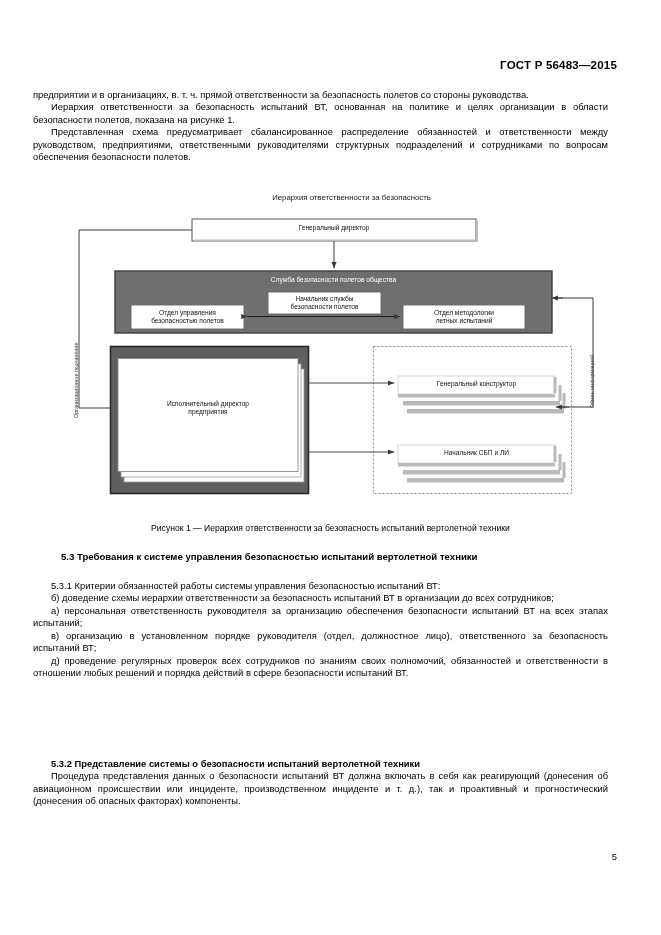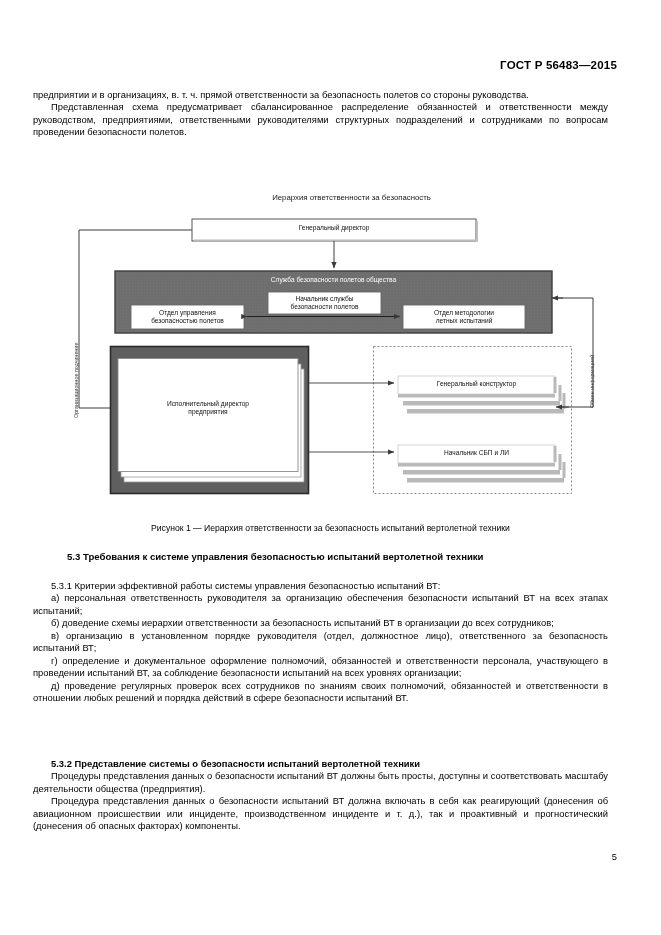--- a/index.html
+++ b/index.html
@@ -51,21 +51,21 @@
   .body-text p.ind {
     text-indent: 18px;
   }
   .body-text p.hdr {
     font-weight: bold;
     text-indent: 18px;
     text-align: left;
   }
 
   #intro-block { top: 89px; }
-  #section-53-title { top: 551px; left: 67px; width: 540px; font-size: 9.6px; font-weight: bold; text-align: left; }
+  #section-53-title { top: 551px; left: 61px; width: 540px; font-size: 9.6px; font-weight: bold; text-align: left; }
   #after-figure-block { top: 580px; }
   #tail-block { top: 758px; }
 
   .figure-caption {
     position: absolute;
     top: 523px;
     left: 0;
     width: 661px;
     text-align: center;
     font-size: 8.6px;
@@ -130,21 +130,22 @@
 </style>
 </head>
 <body>
 
 <div class="page">
 
   <div class="gost-header">ГОСТ Р 56483—2015</div>
 
   <div class="body-text" id="intro-block">
     <p>предприятии и в организациях, в. т. ч. прямой ответственности за безопасность полетов со стороны руководства.</p>
-    <p class="ind">Представленная схема предусматривает сбалансированное распределение обязанностей и ответственности между руководством, предприятиями, ответственными руководителями структурных подразделений и сотрудниками по вопросам проведении безопасности полетов.</p>
+    <p class="ind">Иерархия ответственности за безопасность испытаний ВТ, основанная на политике и целях организации в области безопасности полетов, показана на рисунке 1.</p>
+    <p class="ind">Представленная схема предусматривает сбалансированное распределение обязанностей и ответственности между руководством, предприятиями, ответственными руководителями структурных подразделений и сотрудниками по вопросам обеспечения безопасности полетов.</p>
   </div>
 
   <div class="figure">
 
     <div class="fig-title">
       <div>Иерархия ответственности за безопасность</div>
     </div>
 
     <svg class="svg-diagram" viewBox="0 0 661 325">
       <defs>
@@ -233,29 +234,27 @@
     <div class="vlabel left" style="left:52px; top:225px;">Организационное подчинение</div>
 
     <div class="vlabel right" style="left:568px; top:215px;">Обмен информацией</div>
   </div>
 
   <div class="figure-caption">Рисунок 1 — Иерархия ответственности за безопасность испытаний вертолетной техники</div>
 
   <div id="section-53-title" class="body-text">5.3 Требования к системе управления безопасностью испытаний вертолетной техники</div>
 
   <div class="body-text" id="after-figure-block">
-    <p class="ind">5.3.1 Критерии эффективной работы системы управления безопасностью испытаний ВТ:</p>
+    <p class="ind">5.3.1 Критерии обязанностей работы системы управления безопасностью испытаний ВТ:</p>
+    <p class="ind">б) доведение схемы иерархии ответственности за безопасность испытаний ВТ в организации до всех сотрудников;</p>
     <p class="ind">а) персональная ответственность руководителя за организацию обеспечения безопасности испытаний ВТ на всех этапах испытаний;</p>
-    <p class="ind">б) доведение схемы иерархии ответственности за безопасность испытаний ВТ в организации до всех сотрудников;</p>
     <p class="ind">в) организацию в установленном порядке руководителя (отдел, должностное лицо), ответственного за безопасность испытаний ВТ;</p>
-    <p class="ind">г) определение и документальное оформление полномочий, обязанностей и ответственности персонала, участвующего в проведении испытаний ВТ, за соблюдение безопасности испытаний на всех уровнях организации;</p>
     <p class="ind">д) проведение регулярных проверок всех сотрудников по знаниям своих полномочий, обязанностей и ответственности в отношении любых решений и порядка действий в сфере безопасности испытаний ВТ.</p>
   </div>
 
   <div class="body-text" id="tail-block">
     <p class="hdr">5.3.2 Представление системы о безопасности испытаний вертолетной техники</p>
-    <p class="ind">Процедуры представления данных о безопасности испытаний ВТ должны быть просты, доступны и соответствовать масштабу деятельности общества (предприятия).</p>
     <p class="ind">Процедура представления данных о безопасности испытаний ВТ должна включать в себя как реагирующий (донесения об авиационном происшествии или инциденте, производственном инциденте и т. д.), так и проактивный и прогностический (донесения об опасных факторах) компоненты.</p>
   </div>
 
   <div class="page-number">5</div>
 
 </div>
 
 </body></html>

